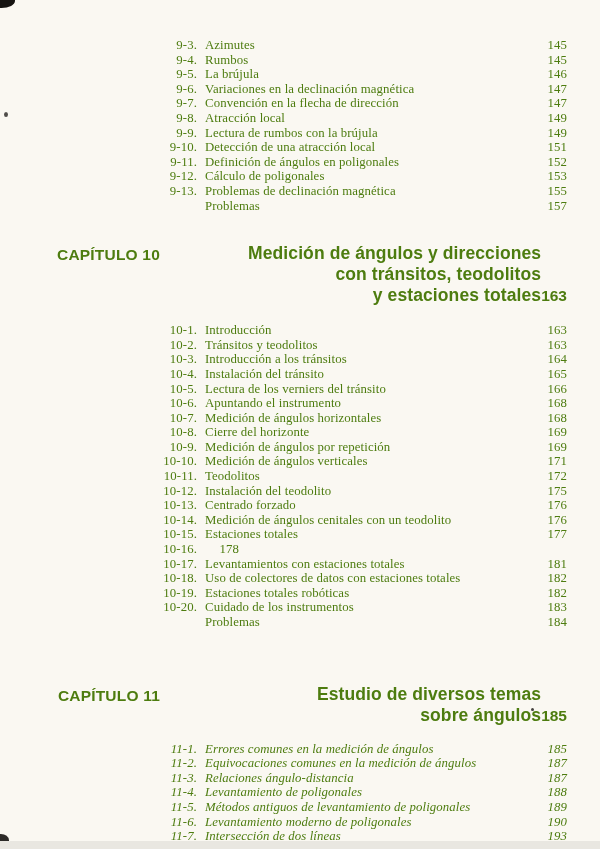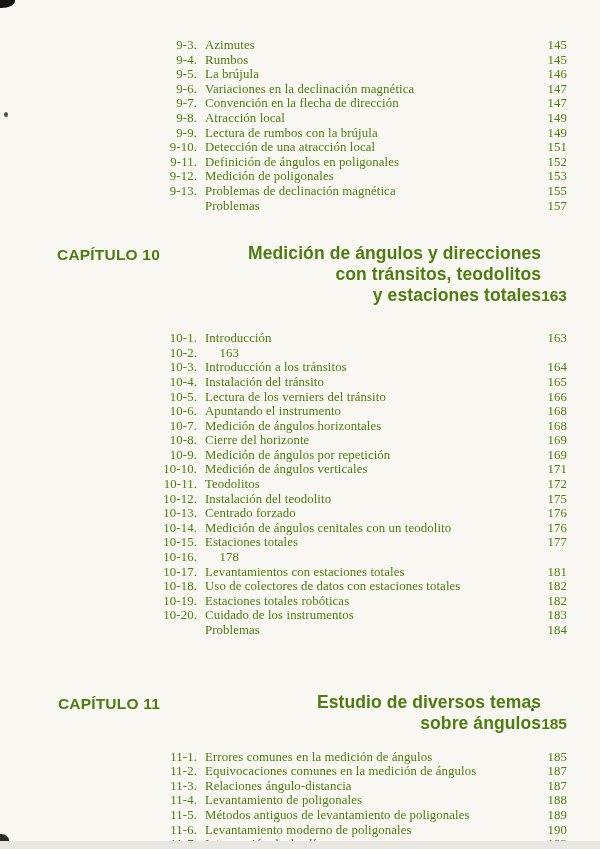--- a/index.html
+++ b/index.html
@@ -19,23 +19,23 @@
   }
   .content {
     position: absolute;
     top: 0;
     left: 0;
     right: 0;
   }
   
   .content > section:nth-child(1) { margin-top: 38px; }
   .content > section:nth-child(2) { margin-top: 30px; }
-  .content > section:nth-child(3) { margin-top: 25px; }
+  .content > section:nth-child(3) { margin-top: 17px; }
   .content > section:nth-child(4) { margin-top: 54px; }
-  .content > section:nth-child(5) { margin-top: 16px; }
+  .content > section:nth-child(5) { margin-top: 16px; font-style: italic; }
 
   .entries {
     margin-left: 150px;
     margin-right: 33px;
   }
   .row {
     display: flex;
     font-size: 12.8px;
     line-height: 14.6px;
     letter-spacing: 0.1px;
@@ -150,21 +150,21 @@
     <span class="title">Detección de una atracción local</span>
     <span class="pg">151</span>
   </div>
         <div class="row">
     <span class="num">9-11.</span>
     <span class="title">Definición de ángulos en poligonales</span>
     <span class="pg">152</span>
   </div>
         <div class="row">
     <span class="num">9-12.</span>
-    <span class="title">Medición de poligonales</span>
+    <span class="title">Cálculo de poligonales</span>
     <span class="pg">153</span>
   </div>
         <div class="row">
     <span class="num">9-13.</span>
     <span class="title">Problemas de declinación magnética</span>
     <span class="pg">155</span>
   </div>
         <div class="row">
     <span class="num"></span>
     <span class="title">Problemas</span>
@@ -181,20 +181,21 @@
     <span class="ch-page">163</span>
   </section>
       <section class="entries">
         <div class="row">
     <span class="num">10-1.</span>
     <span class="title">Introducción</span>
     <span class="pg">163</span>
   </div>
         <div class="row">
     <span class="num">10-2.</span>
+    <span class="title">Tránsitos y teodolitos</span>
     <span class="pg">163</span>
   </div>
         <div class="row">
     <span class="num">10-3.</span>
     <span class="title">Introducción a los tránsitos</span>
     <span class="pg">164</span>
   </div>
         <div class="row">
     <span class="num">10-4.</span>
     <span class="title">Instalación del tránsito</span>

